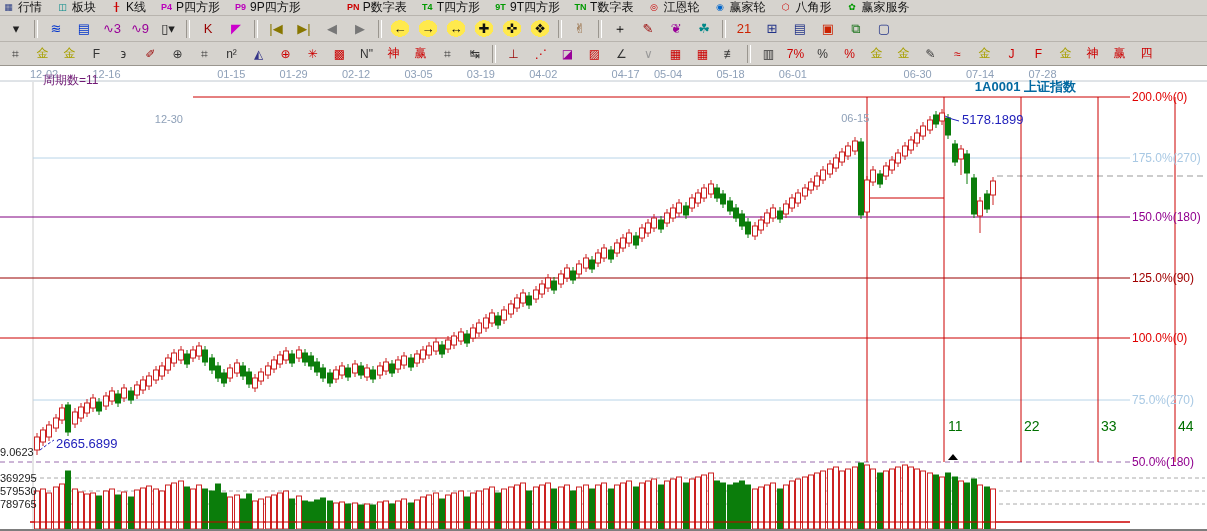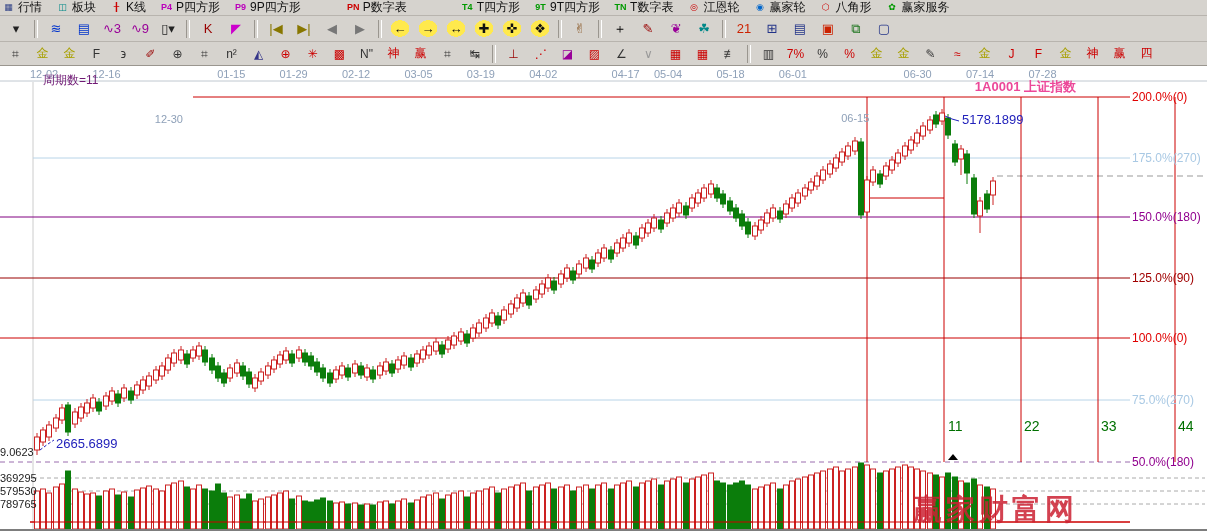--- a/index.html
+++ b/index.html
@@ -36,21 +36,21 @@
   .tsep{display:inline-block;width:2px;height:18px;border-left:1px solid #9a968f;border-right:1px solid #fff;margin:0 3px;}
   
   #chart-region{position:absolute;left:0;top:66px;width:1080px;height:465px;background:#fff;}
   #chart-svg{position:absolute;left:0;top:0;}
   .abs{position:absolute;white-space:nowrap;}
   .date-label{color:#8ea0b8;font-size:11px;}
   .pct-label{font-size:12px;}
   .scale-label{color:#222;font-size:11px;}
   .cycle-num{color:#007000;font-size:14px;}
   .annot{color:#2222bb;font-size:13px;}
-  #symbol-title{color:#ec4899;font-weight:bold;font-size:13px;}
+  #symbol-title{color:#0369a1;font-weight:bold;font-size:13px;}
   #period-label{color:#701a75;font-size:12px;}
   #watermark{
     color:#cc2233;font-size:29px;font-weight:bold;letter-spacing:4px;
     opacity:.85;font-family:"Liberation Serif","DejaVu Serif",serif;
   }
   #bottom-edge{position:absolute;left:0;top:529px;width:1207px;height:2px;background:#7d7d7d;}
 </style>
 </head>
 <body>
 
@@ -73,21 +73,21 @@
     </span>
     <span class="menu-item">
       <span class="mi" style="color: rgb(187, 0, 187);">P9</span>
       <span>9P四方形</span>
     </span>
     <span class="menu-item">
       <span class="mi" style="color: rgb(204, 0, 0); padding-left: 32px;">PN</span>
       <span>P数字表</span>
     </span>
     <span class="menu-item">
-      <span class="mi" style="color: rgb(0, 153, 0); margin-left: 40px;">T4</span>
+      <span class="mi" style="color: rgb(0, 153, 0);">T4</span>
       <span>T四方形</span>
     </span>
     <span class="menu-item">
       <span class="mi" style="color: rgb(0, 153, 0);">9T</span>
       <span>9T四方形</span>
     </span>
     <span class="menu-item">
       <span class="mi" style="color: rgb(0, 153, 0);">TN</span>
       <span>T数字表</span>
     </span>
@@ -732,16 +732,15 @@
       <span class="abs scale-label" style="left: 0px; top: 419px;">579530</span>
       <span class="abs scale-label" style="left: 0px; top: 432px;">789765</span>
     </div>
   <div class="abs" id="cycle-numbers">
       <span class="abs cycle-num" style="left: 948px; top: 352px;">11</span>
       <span class="abs cycle-num" style="left: 1024px; top: 352px;">22</span>
       <span class="abs cycle-num" style="left: 1101px; top: 352px;">33</span>
       <span class="abs cycle-num" style="left: 1178px; top: 352px;">44</span>
     </div>
 
-  <div class="abs" id="watermark" style="right:2px;top:424px;">赢家财富网</div>
 </div>
 
 <div id="bottom-edge"></div>
 
 </body></html>

